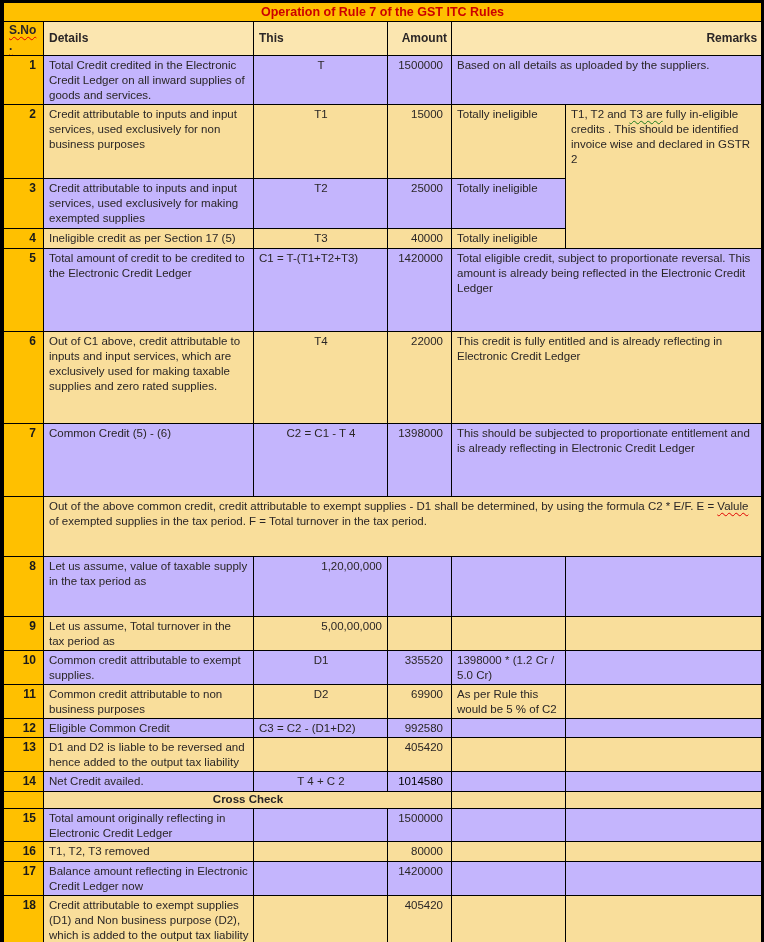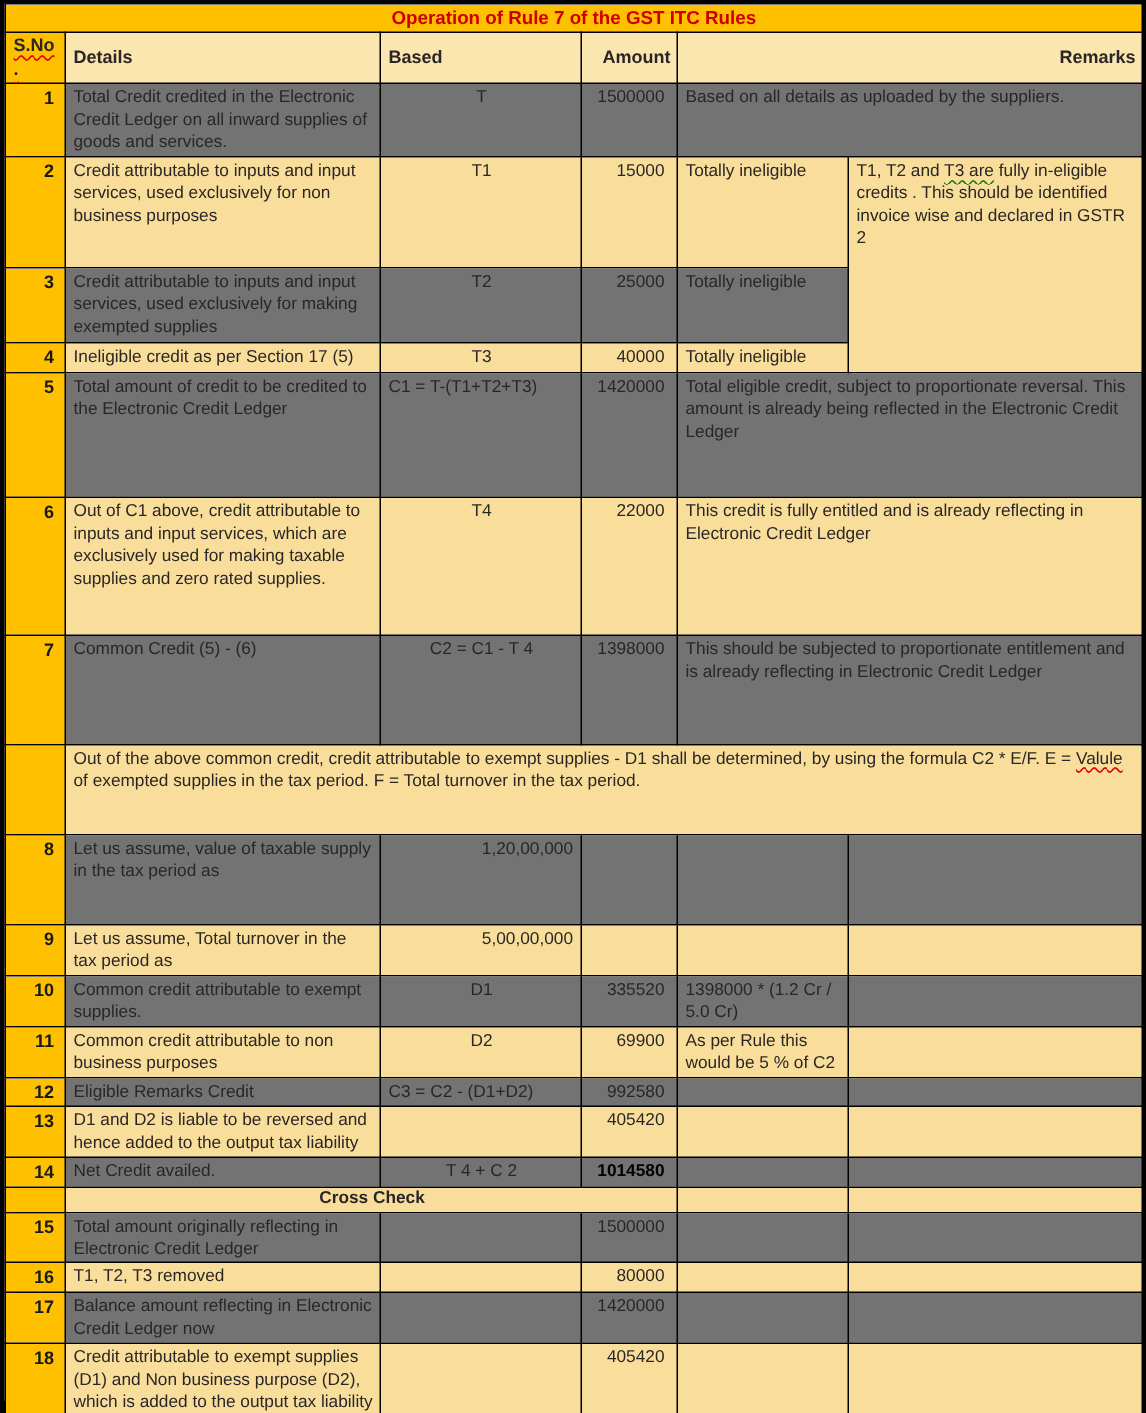--- a/index.html
+++ b/index.html
@@ -14,37 +14,37 @@
   td{
     border:1px solid #000;
     vertical-align:top;
     font-size:11.5px;line-height:1.3;
     padding:2px 4px 1px 5px;
     overflow:hidden;
     word-wrap:break-word;
   }
   
   .gold{background:#FFC000;}
-  .cream{background:#737373;}
+  .cream{background:#c4b5fd;}
   .tan{background:#F9DE9B;}
   .hdr-bg{background:#FBE6B0;}
   
   .title-cell{
     text-align:center;vertical-align:middle;
     font-weight:bold;font-size:12.5px;color:#cc0000;
     padding:1px 4px;
   }
   .hdr{font-weight:bold;font-size:12px;vertical-align:middle;padding-top:1px;padding-bottom:1px;}
   .hdr.ctr{text-align:right;}
   .sno{text-align:right;font-weight:bold;font-size:12px;padding-right:7px;color:#1a1a1a;}
   .code{text-align:center;}
   .code-left{text-align:left;margin-top:44px;}
   .code-num{text-align:right;padding-right:5px;}
   .amt{text-align:right;padding-right:8px;}
-  .b{font-weight:bold;color:#000;}
+  .b{font-weight:normal;color:#000;}
   .ctr-bold{text-align:center;font-weight:bold;vertical-align:middle;padding-top:0;}
   .wavy-red{text-decoration-line:underline;text-decoration-style:wavy;text-decoration-color:#e00000;text-decoration-thickness:1px;text-underline-offset:2px;}
   .wavy-green{text-decoration-line:underline;text-decoration-style:wavy;text-decoration-color:#1e7a1e;text-decoration-thickness:1px;text-underline-offset:2px;}
 </style>
 </head>
 <body>
 
 <div class="sheet">
 <table>
   <colgroup>
@@ -57,21 +57,21 @@
   </colgroup>
 
   <tbody>
         <tr style="height:18px">
     <td colspan="6" class="gold title-cell">Operation of Rule 7 of the GST ITC Rules</td>
   </tr>
 
   <tr style="height:18px">
     <td class="gold hdr"><span class="wavy-red">S.No.</span></td>
     <td class="hdr-bg hdr">Details</td>
-    <td class="hdr-bg hdr">Based</td>
+    <td class="hdr-bg hdr">This</td>
     <td class="hdr-bg hdr ctr">Amount</td>
     <td colspan="2" class="hdr-bg hdr ctr">Remarks</td>
   </tr>
 
   <tr style="height:48px">
     <td class="gold sno">1</td>
     <td class="cream">Total Credit credited in the Electronic Credit Ledger on all inward supplies of goods and services.</td>
     <td class="cream code">T</td>
     <td class="cream amt">1500000</td>
     <td colspan="2" class="cream">Based on all details as uploaded by the suppliers.</td>
@@ -162,21 +162,21 @@
     <td class="gold sno">11</td>
     <td class="tan">Common credit attributable to non business purposes</td>
     <td class="tan code">D2</td>
     <td class="tan amt">69900</td>
     <td class="tan">As per Rule this would be 5 % of C2</td>
     <td class="tan"></td>
   </tr>
 
   <tr style="height:17px">
     <td class="gold sno">12</td>
-    <td class="cream">Eligible Remarks Credit</td>
+    <td class="cream">Eligible Common Credit</td>
     <td class="cream code-left">C3 = C2 - (D1+D2)</td>
     <td class="cream amt">992580</td>
     <td class="cream"></td>
     <td class="cream"></td>
   </tr>
 
   <tr style="height:33px">
     <td class="gold sno">13</td>
     <td class="tan">D1 and D2 is liable to be reversed and hence added to the output tax liability</td>
     <td class="tan"></td>

